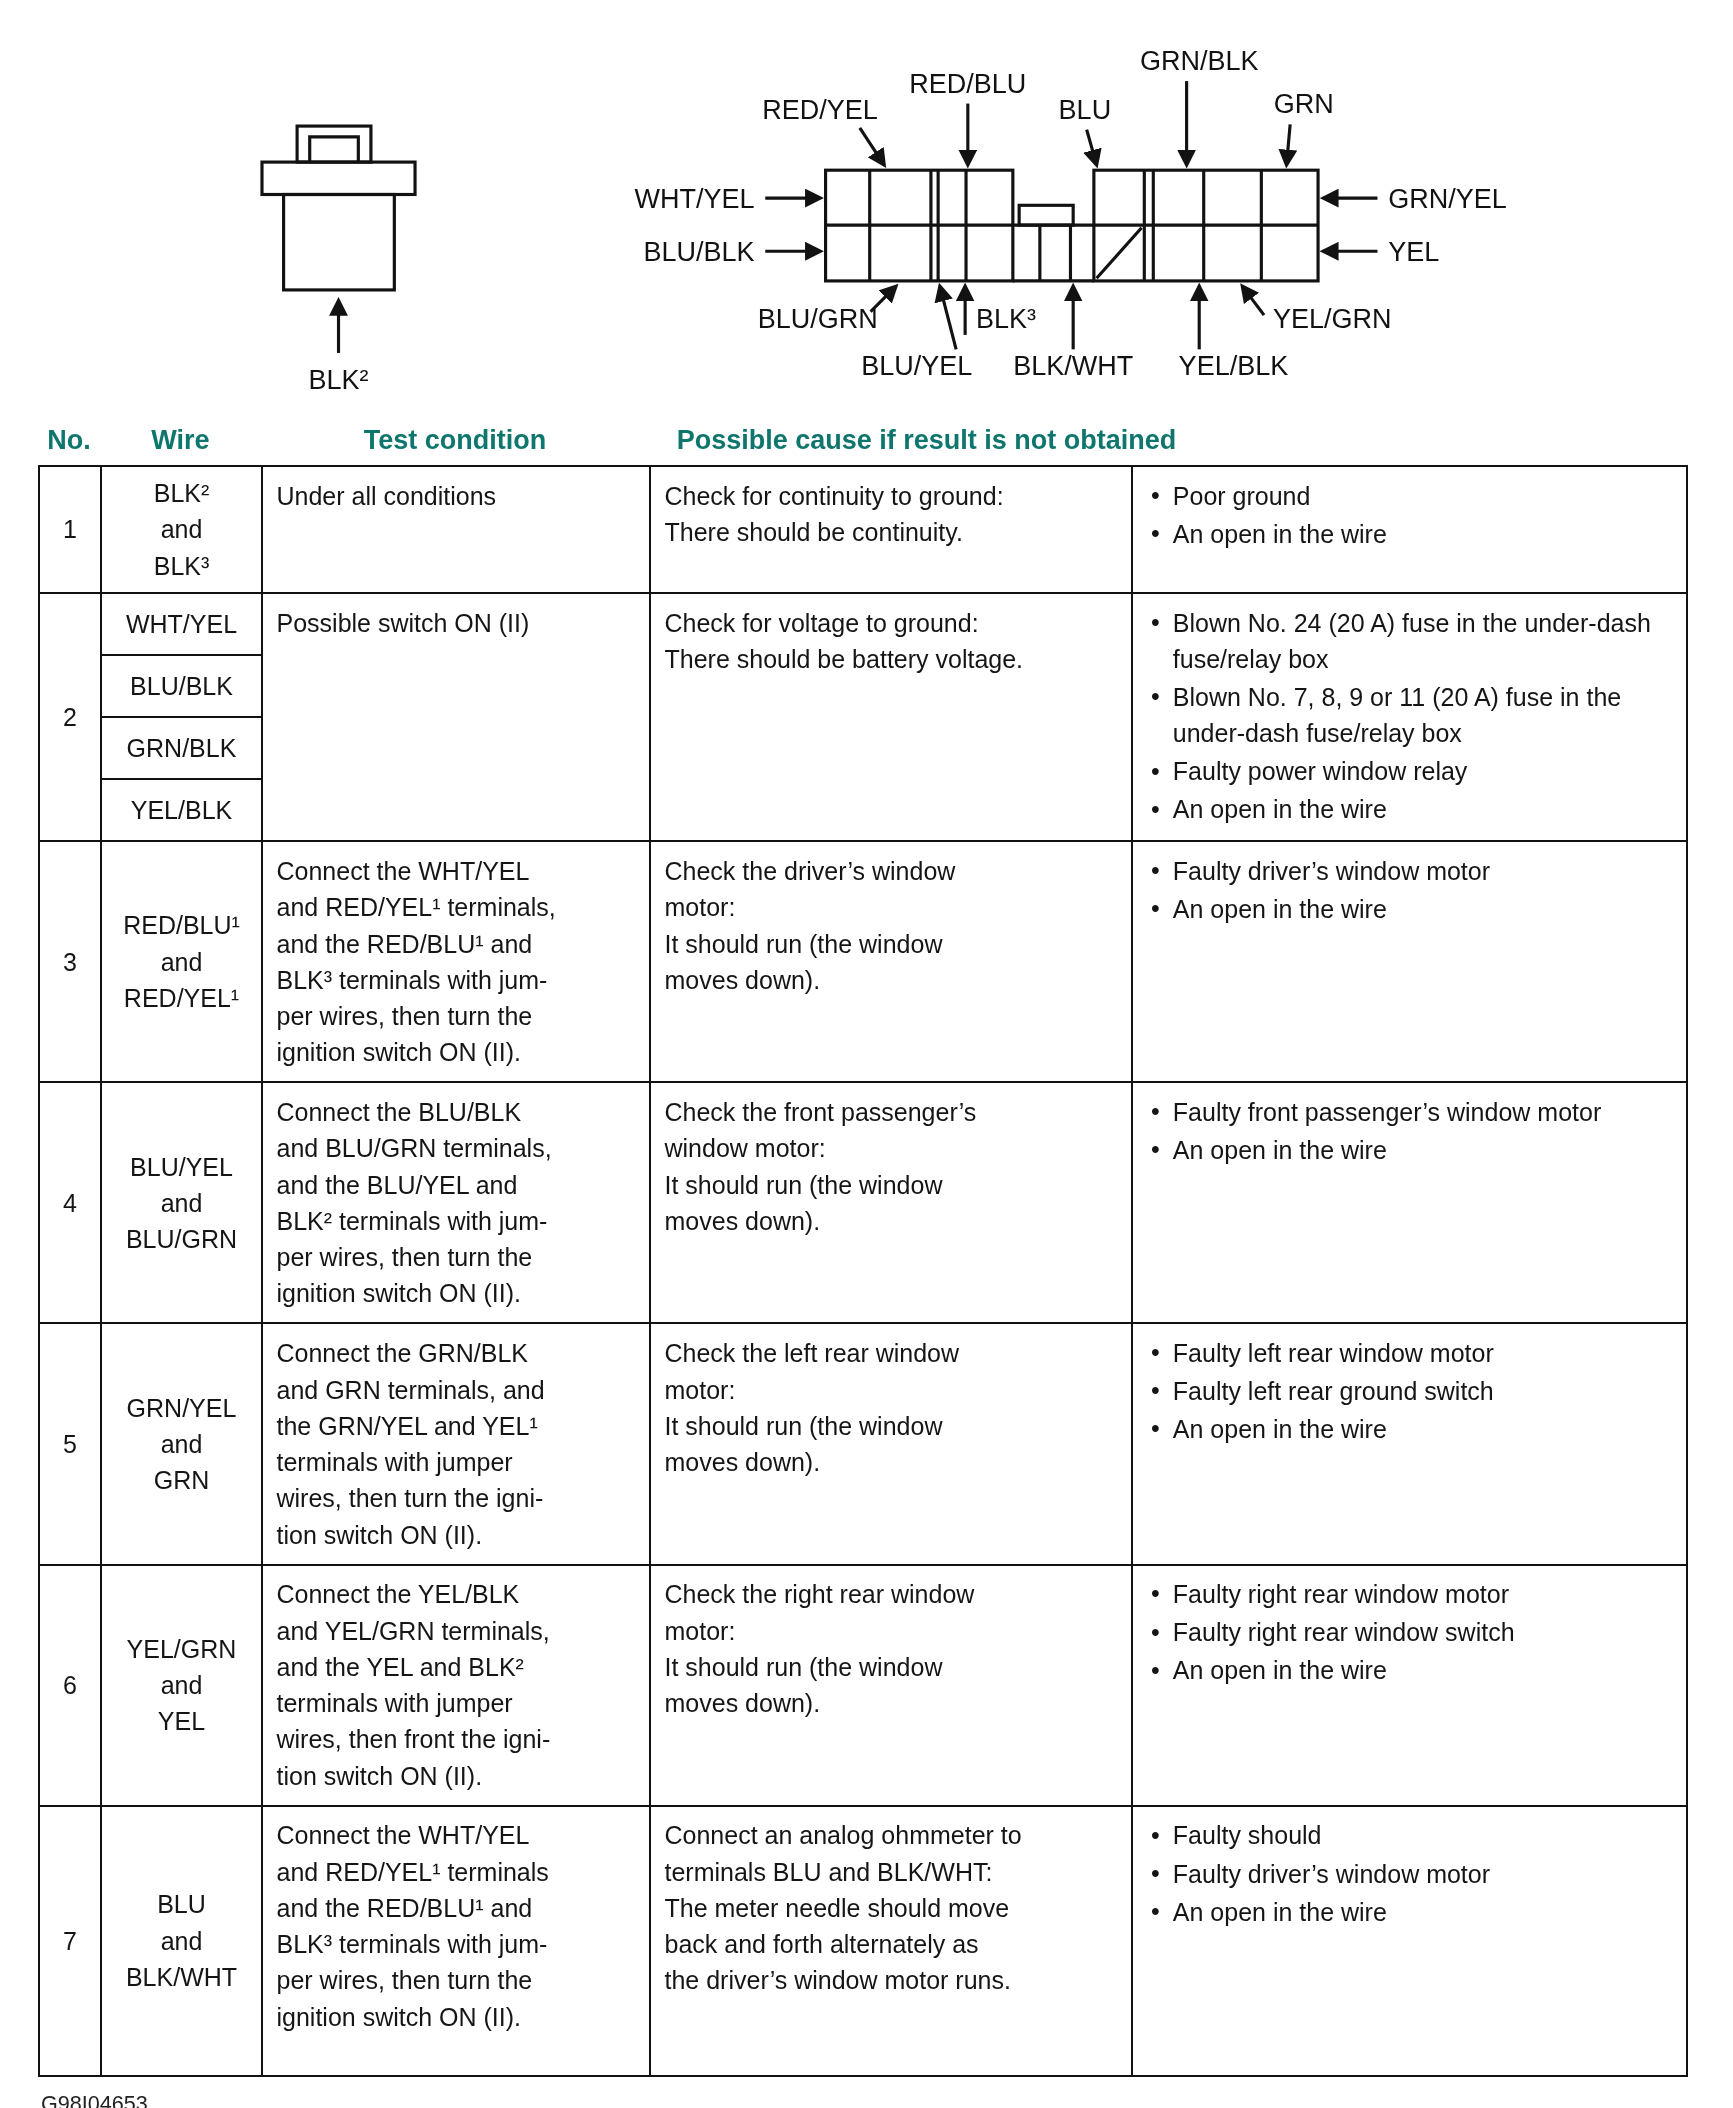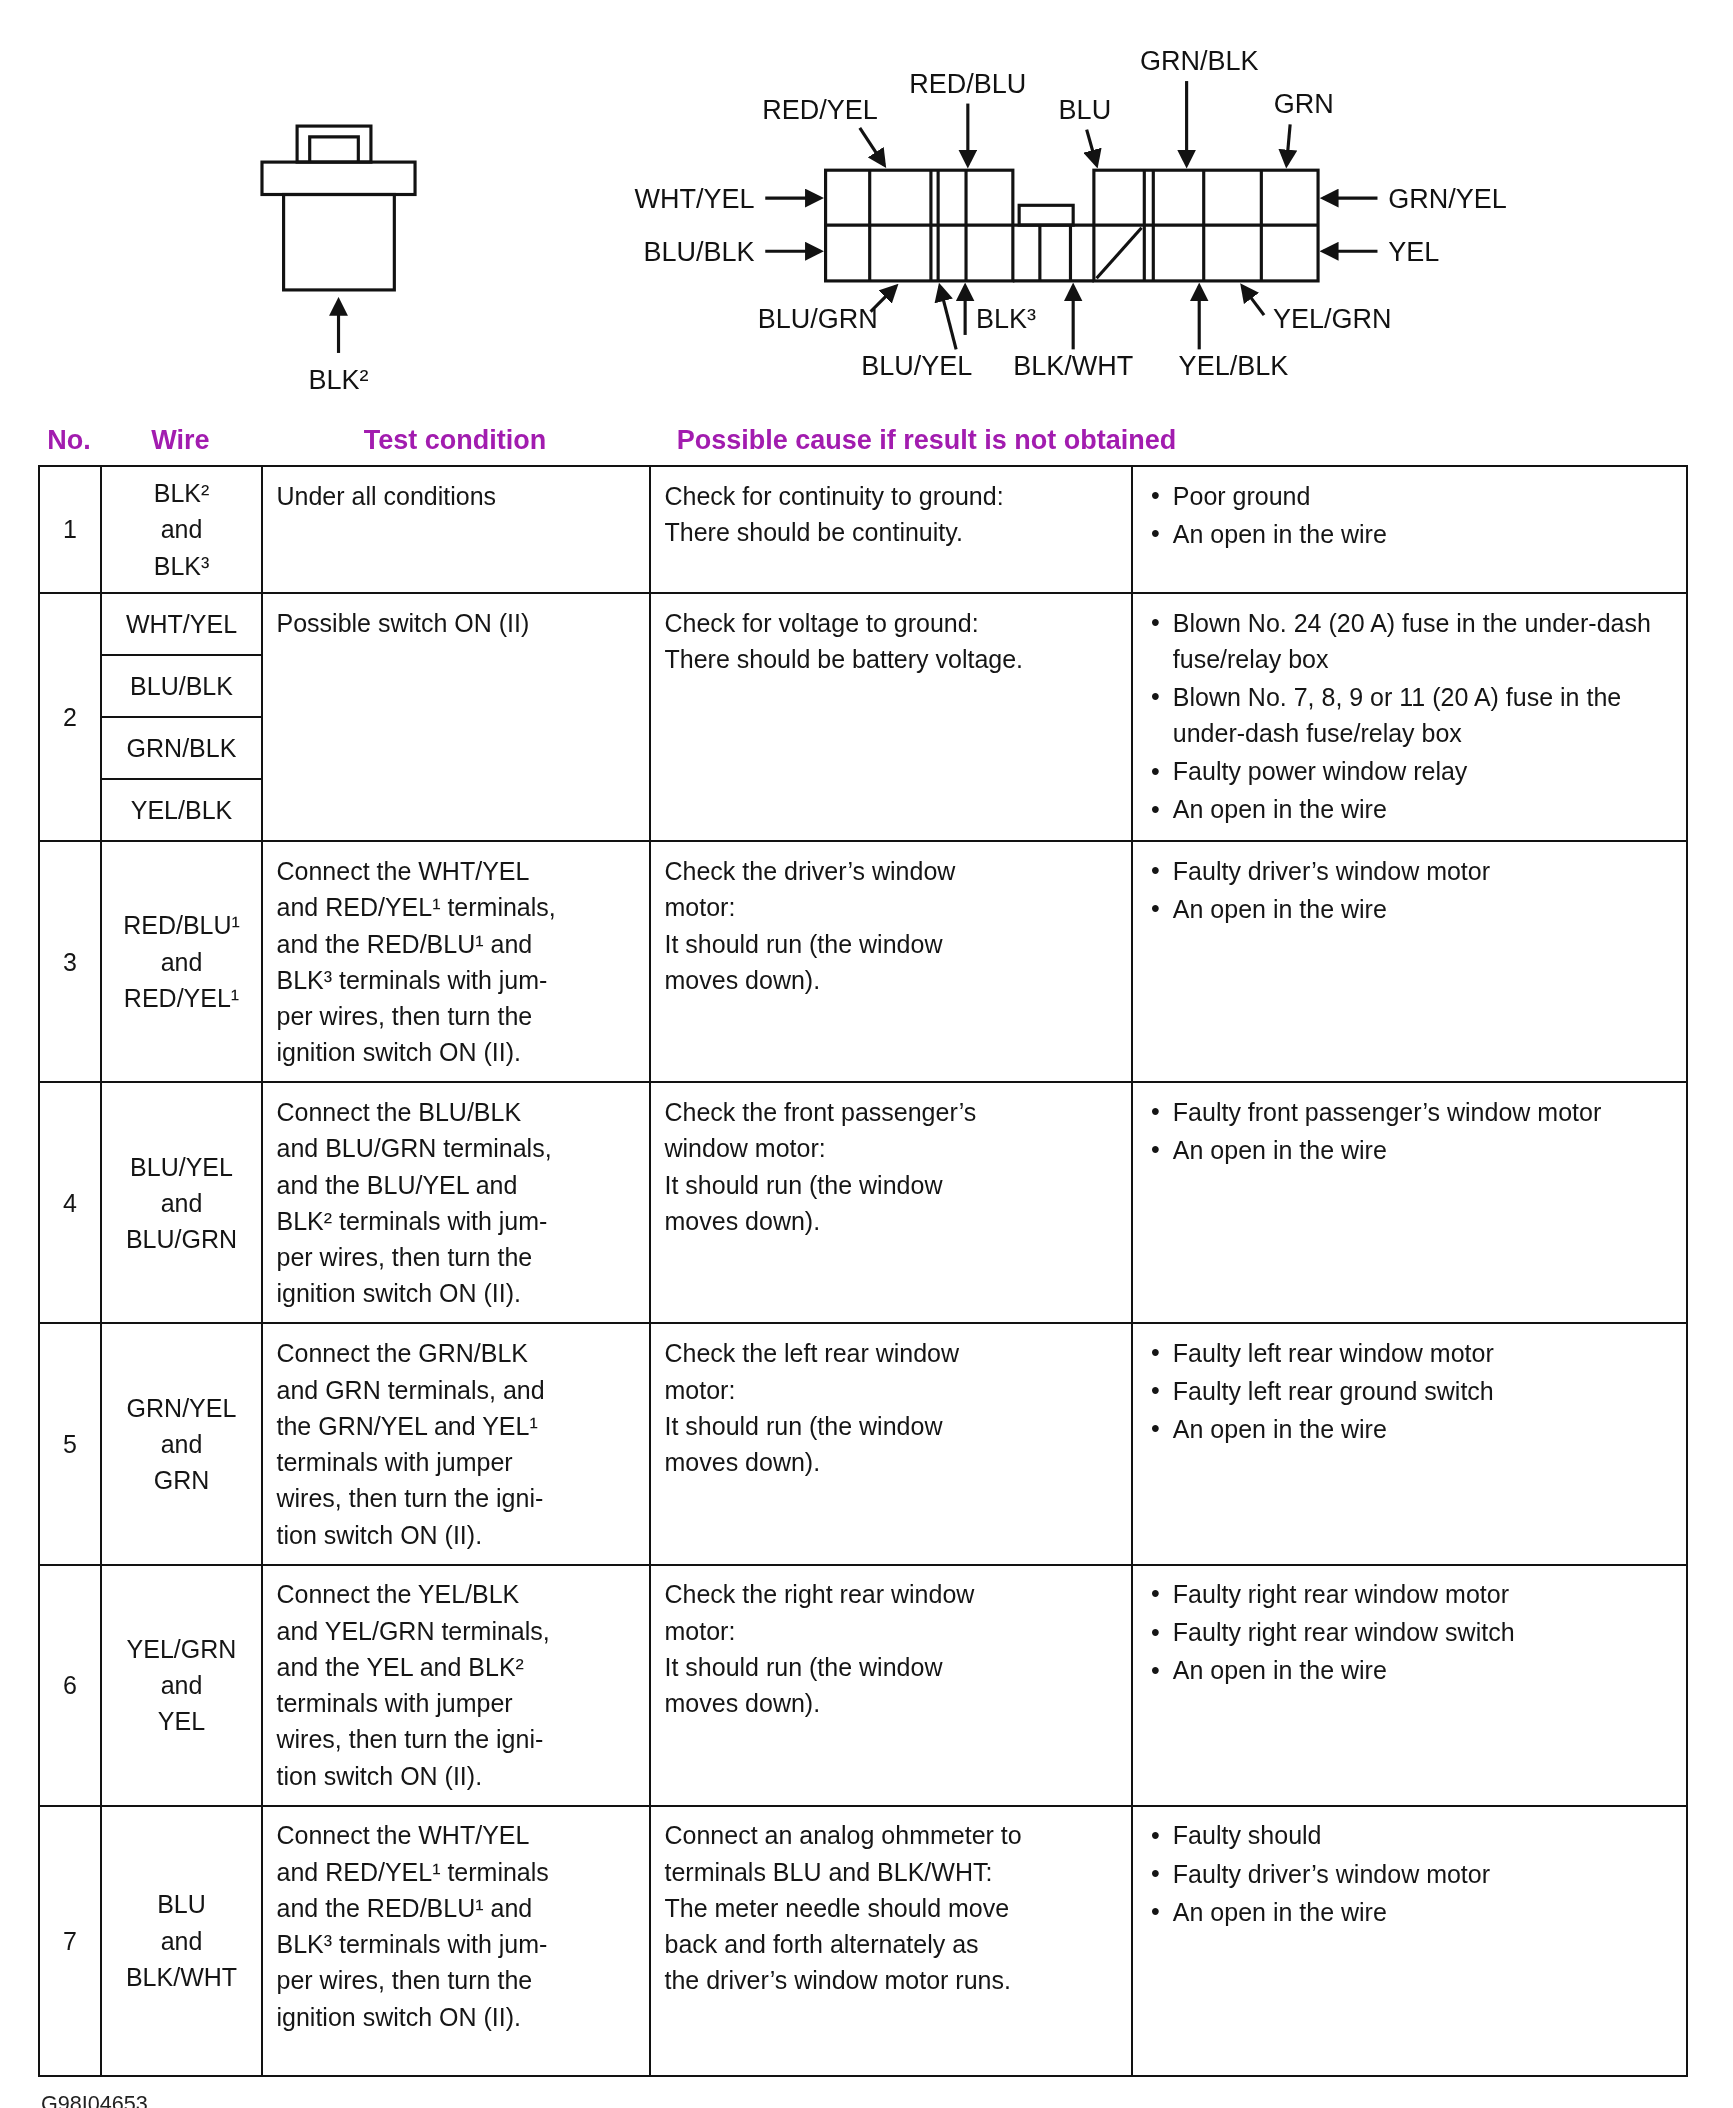--- a/index.html
+++ b/index.html
@@ -12,21 +12,21 @@
   .page { position:relative; width:1734px; height:2108px; overflow:hidden; }
 
   svg.diagram { display:block; width:1734px; height:407px; }
   svg text {
     font-family:"Liberation Sans", sans-serif;
     font-size:30px; fill:#121212;
   }
 
   .tbl-headers {
     display:flex; margin:18px 0 9px 38px; width:1648px;
-    font-weight:bold; font-size:27px; color:#a21caf;
+    font-weight:bold; font-size:27px; color:#0f766e;
   }
   .tbl-headers > div { text-align:center; }
   .h-no   { width:62px;  }
   .h-wire { width:161px; }
   .h-cond { width:388px; }
   .h-res  { width:482px; }
   .h-cause{ width:555px; }
 
   table.main {
     border-collapse:collapse; table-layout:fixed;
@@ -264,21 +264,21 @@
 
       <tr class="r6">
         <td class="no">6</td>
         <td class="wire">YEL/GRN
 and
 YEL</td>
         <td class="text">Connect the YEL/BLK
 and YEL/GRN terminals,
 and the YEL and BLK²
 terminals with jumper
-wires, then turn the igni-
+wires, then front the igni-
 tion switch ON (II).</td>
         <td class="text">Check the right rear window
 motor:
 It should run (the window
 moves down).</td>
         <td class="causes">
           <ul class="causes">
             <li>Faulty right rear window motor</li>
             <li>Faulty right rear window switch</li>
             <li>An open in the wire</li>

